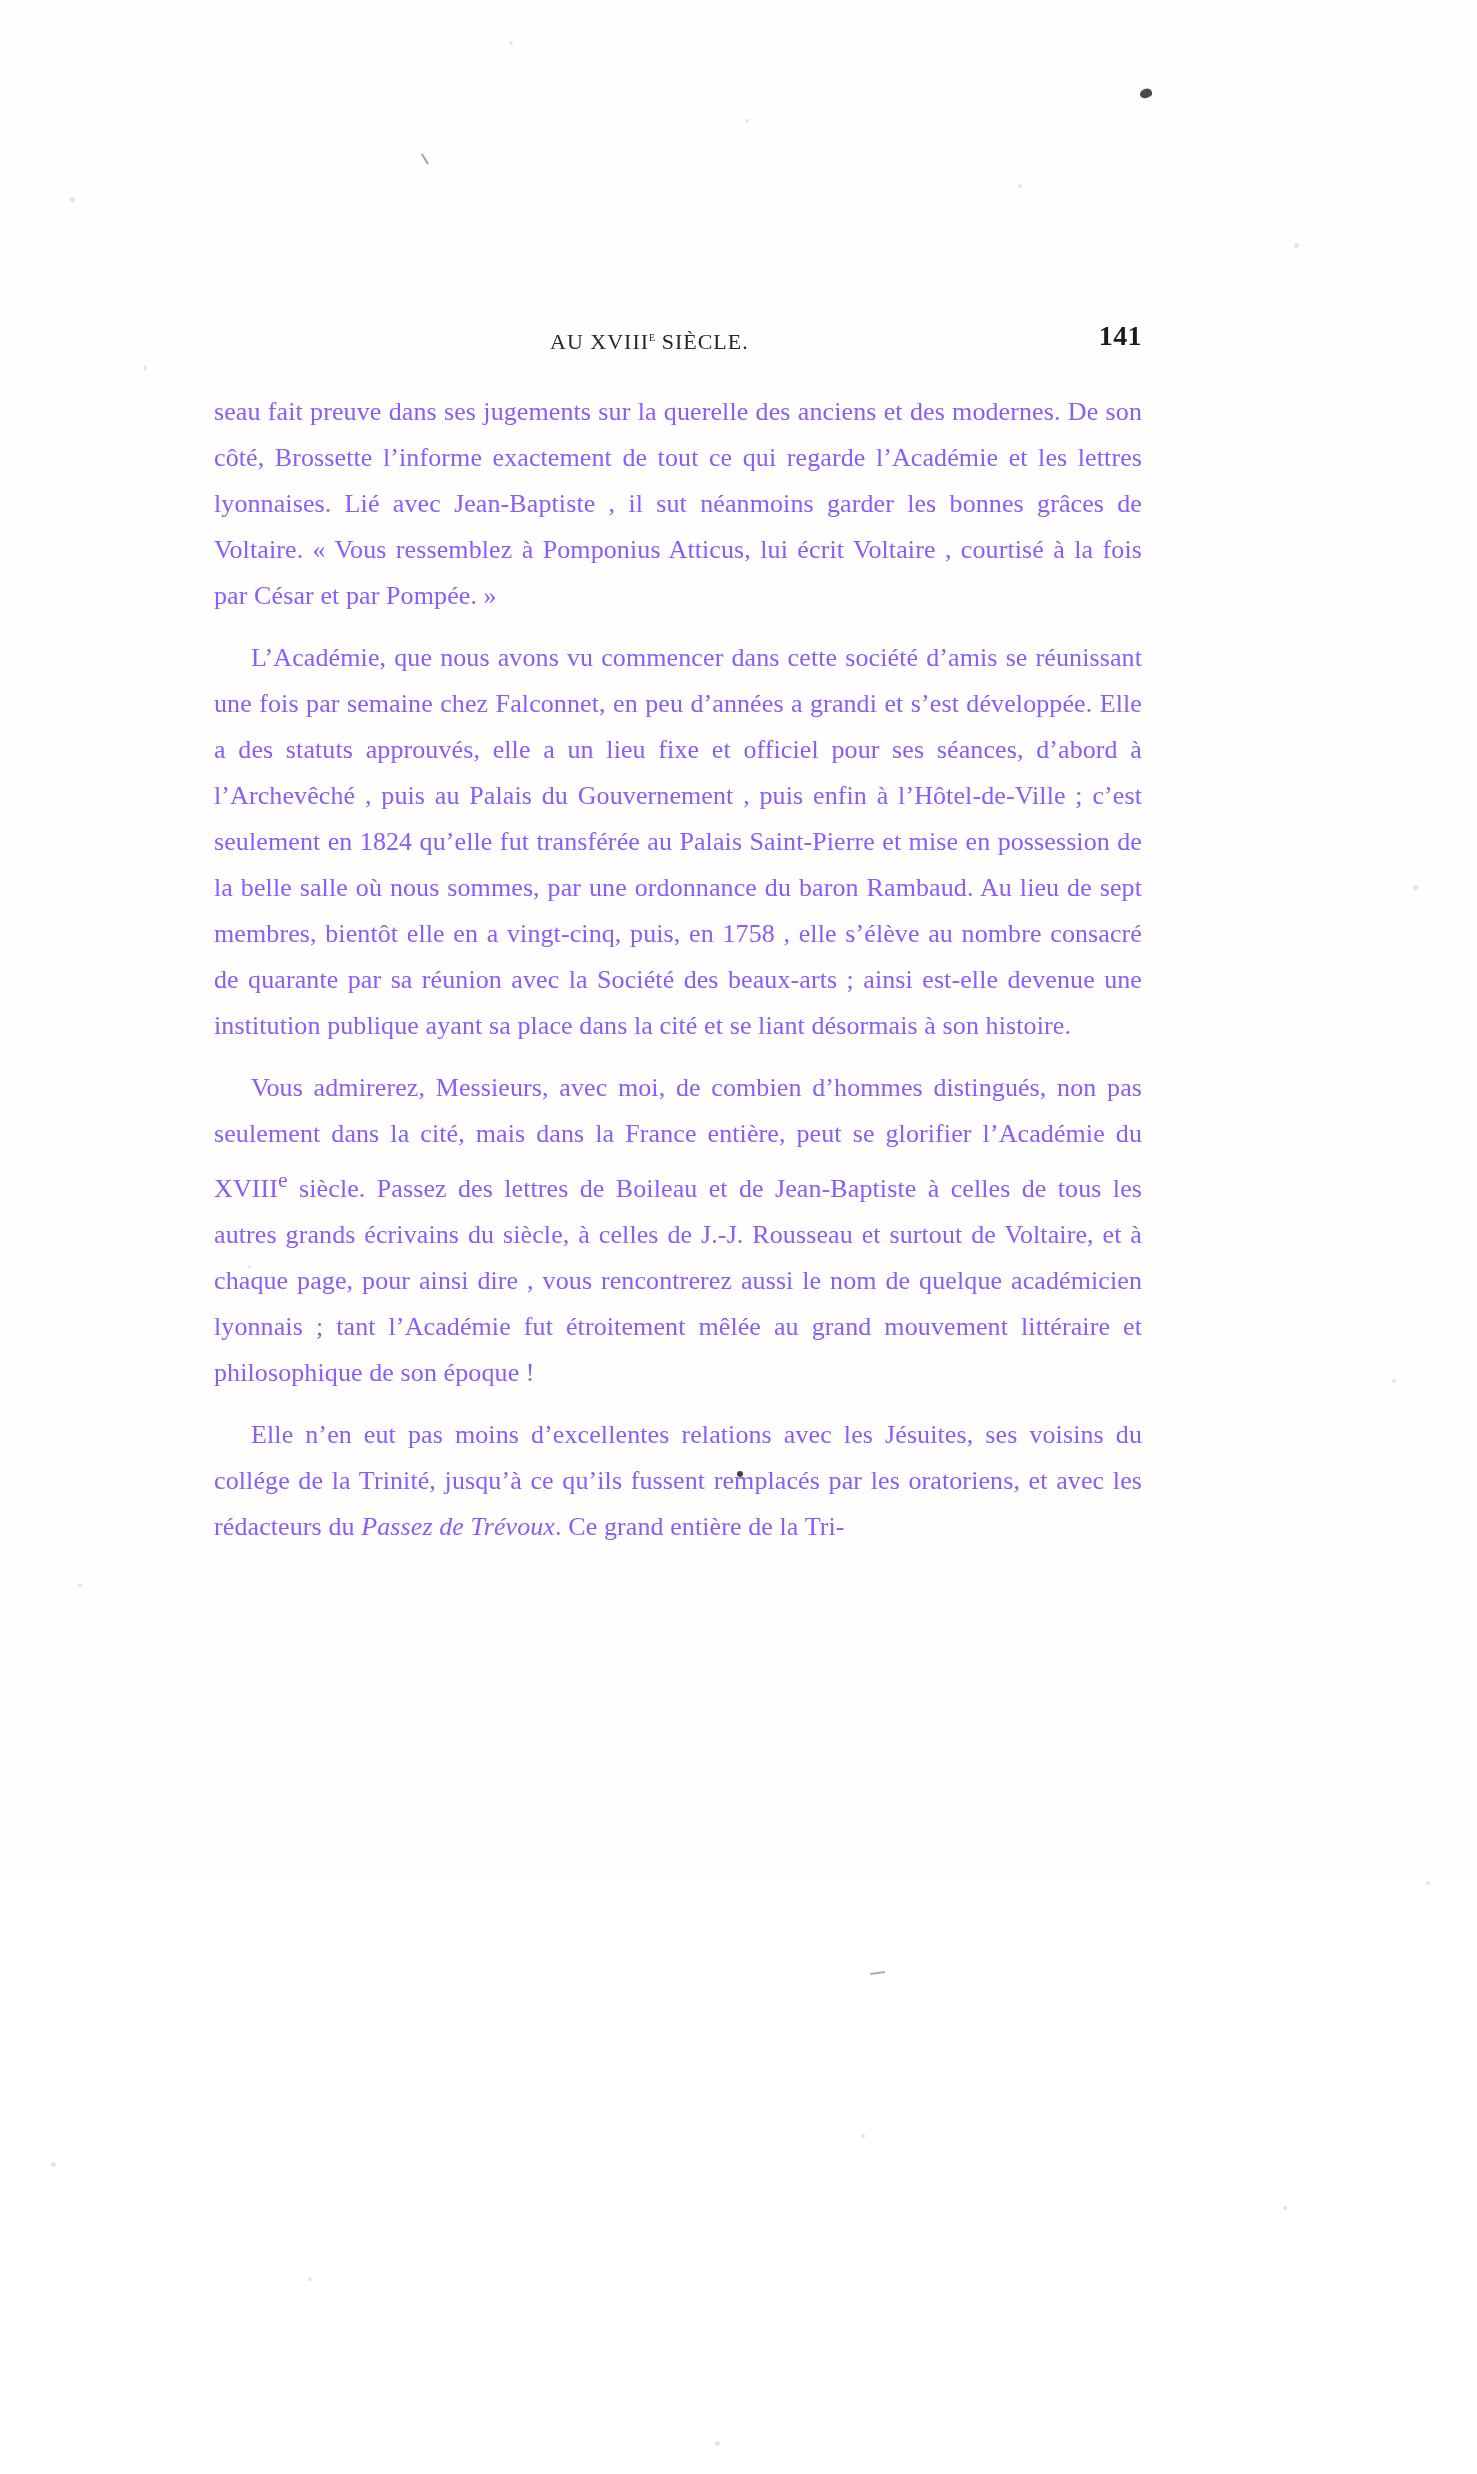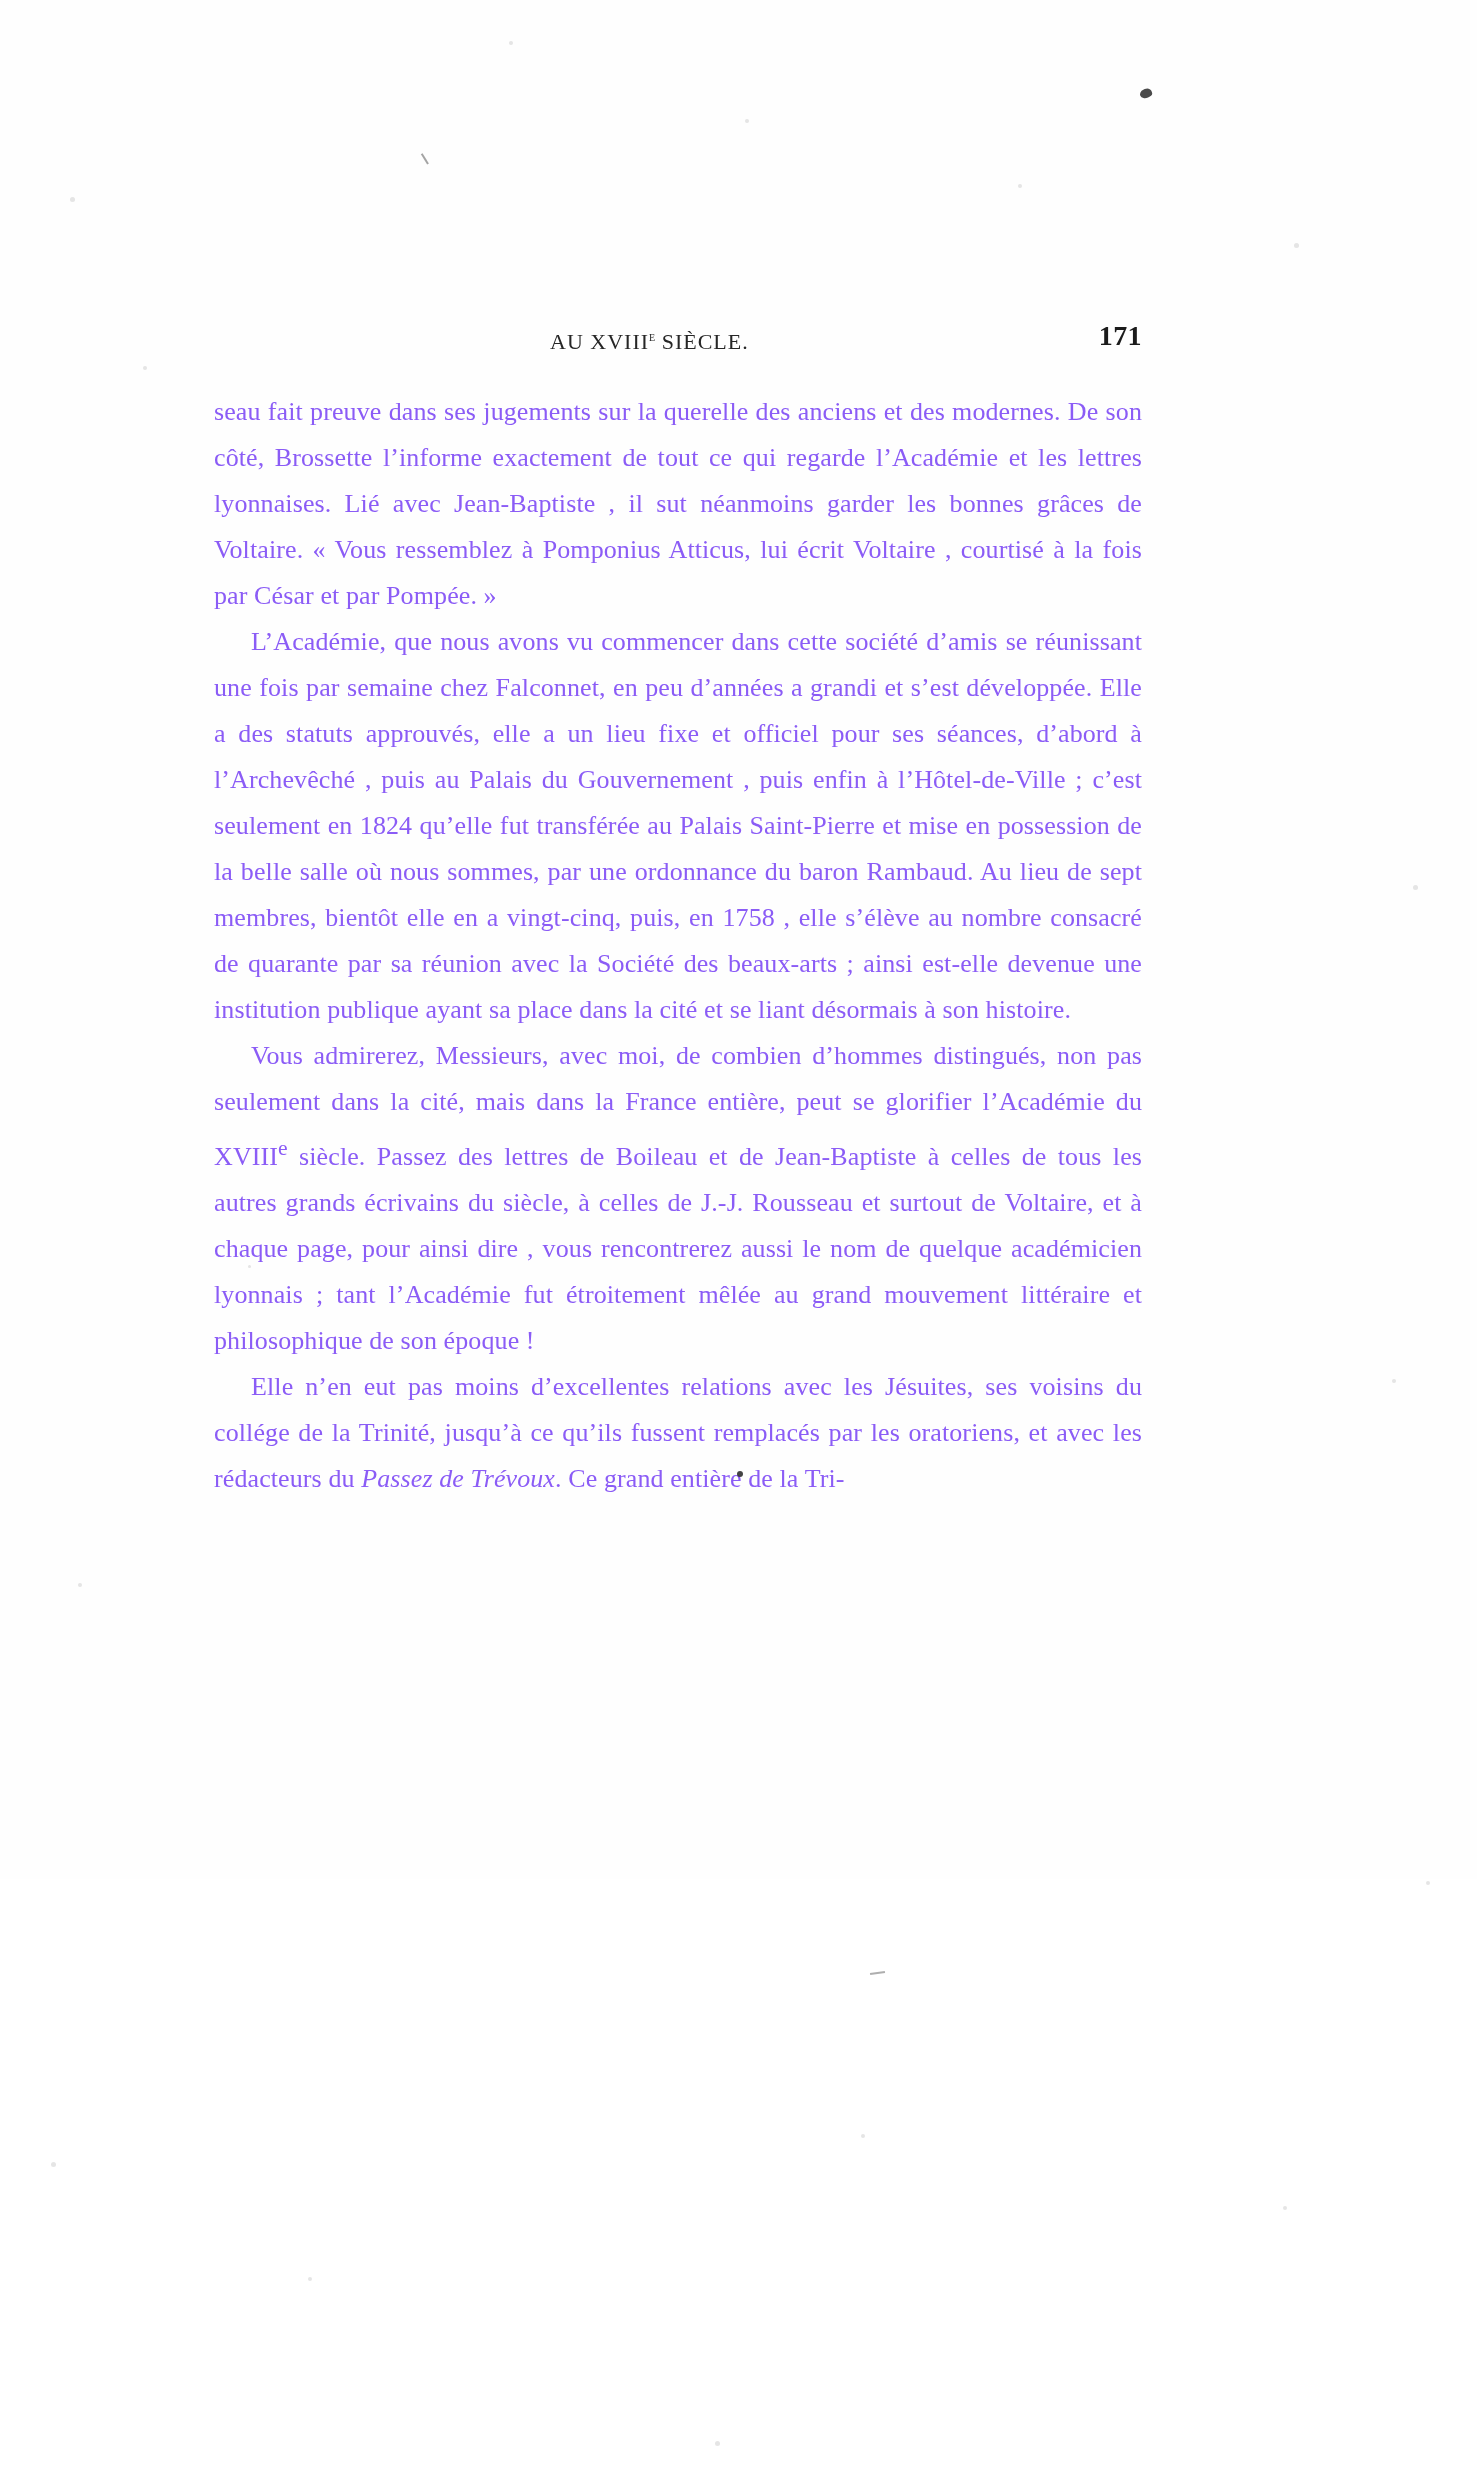--- a/index.html
+++ b/index.html
@@ -71,21 +71,21 @@
     line-height: 46px;
     text-align: justify;
     text-justify: inter-word;
     color: #8b5cf6;
     letter-spacing: 0.1px;
   }
   .body-text p.indent {
     text-indent: 37px;
   }
   .body-text p + p {
-    margin-top: 0;
+    margin-top: 16px;
   }
   .italic {
     font-style: italic;
   }
   
   .mark-top-right {
     position: absolute;
     left: 1140px;
     top: 89px;
     width: 12px;
@@ -149,21 +149,21 @@
   <div class="speck" style="left:248px; top:1265px;width:3.4px;  height:3.4px;"></div>
 
   <div class="mark-top-right"></div>
   <div class="mark-tick"></div>
   <div class="mark-bottom-tick"></div>
 
   <div class="content">
 
     <div class="running-head">
       <div class="rh-title"><span>AU XVIII</span><sup>e</sup><span> SIÈCLE.</span></div>
-      <div class="rh-page">171</div>
+      <div class="rh-page">141</div>
     </div>
 
     <div class="body-text">
       <p>seau fait preuve dans ses jugements sur la querelle des anciens et des modernes. De son côté, Brossette l’informe exactement de tout ce qui regarde l’Académie et les lettres lyonnaises. Lié avec Jean-Baptiste , il sut néanmoins garder les bonnes grâces de Voltaire. « Vous ressemblez à Pomponius Atticus, lui écrit Voltaire , courtisé à la fois par César et par Pompée. »</p>
       <p class="indent">L’Académie, que nous avons vu commencer dans cette société d’amis se réunissant une fois par semaine chez Falconnet, en peu d’années a grandi et s’est développée. Elle a des statuts approuvés, elle a un lieu fixe et officiel pour ses séances, d’abord à l’Archevêché , puis au Palais du Gouvernement , puis enfin à l’Hôtel-de-Ville ; c’est seulement en 1824 qu’elle fut transférée au Palais Saint-Pierre et mise en possession de la belle salle où nous sommes, par une ordonnance du baron Rambaud. Au lieu de sept membres, bientôt elle en a vingt-cinq, puis, en 1758 , elle s’élève au nombre consacré de quarante par sa réunion avec la Société des beaux-arts ; ainsi est-elle devenue une institution publique ayant sa place dans la cité et se liant désormais à son histoire.</p>
       <p class="indent"><span>Vous admirerez, Messieurs, avec moi, de combien d’hommes distingués, non pas seulement dans la cité, mais dans la France entière, peut se glorifier l’Académie du XVIII</span><sup>e</sup><span> siècle. Passez des lettres de Boileau et de Jean-Baptiste à celles de tous les autres grands écrivains du siècle, à celles de J.-J. Rousseau et surtout de Voltaire, et à chaque page, pour ainsi dire , vous rencontrerez aussi le nom de quelque académicien lyonnais ; tant l’Académie fut étroitement mêlée au grand mouvement littéraire et philosophique de son époque !</span></p>
       <p class="indent"><span>Elle n’en eut pas moins d’excellentes relations avec les Jésuites, ses voisins du collége de la Trinité, jusqu’à ce qu’ils fussent remplacés par les oratoriens, et avec les rédacteurs du </span><span class="italic">Passez de Trévoux</span><span>. Ce grand entière de la Tri-</span></p>
     </div>
 
   </div>

